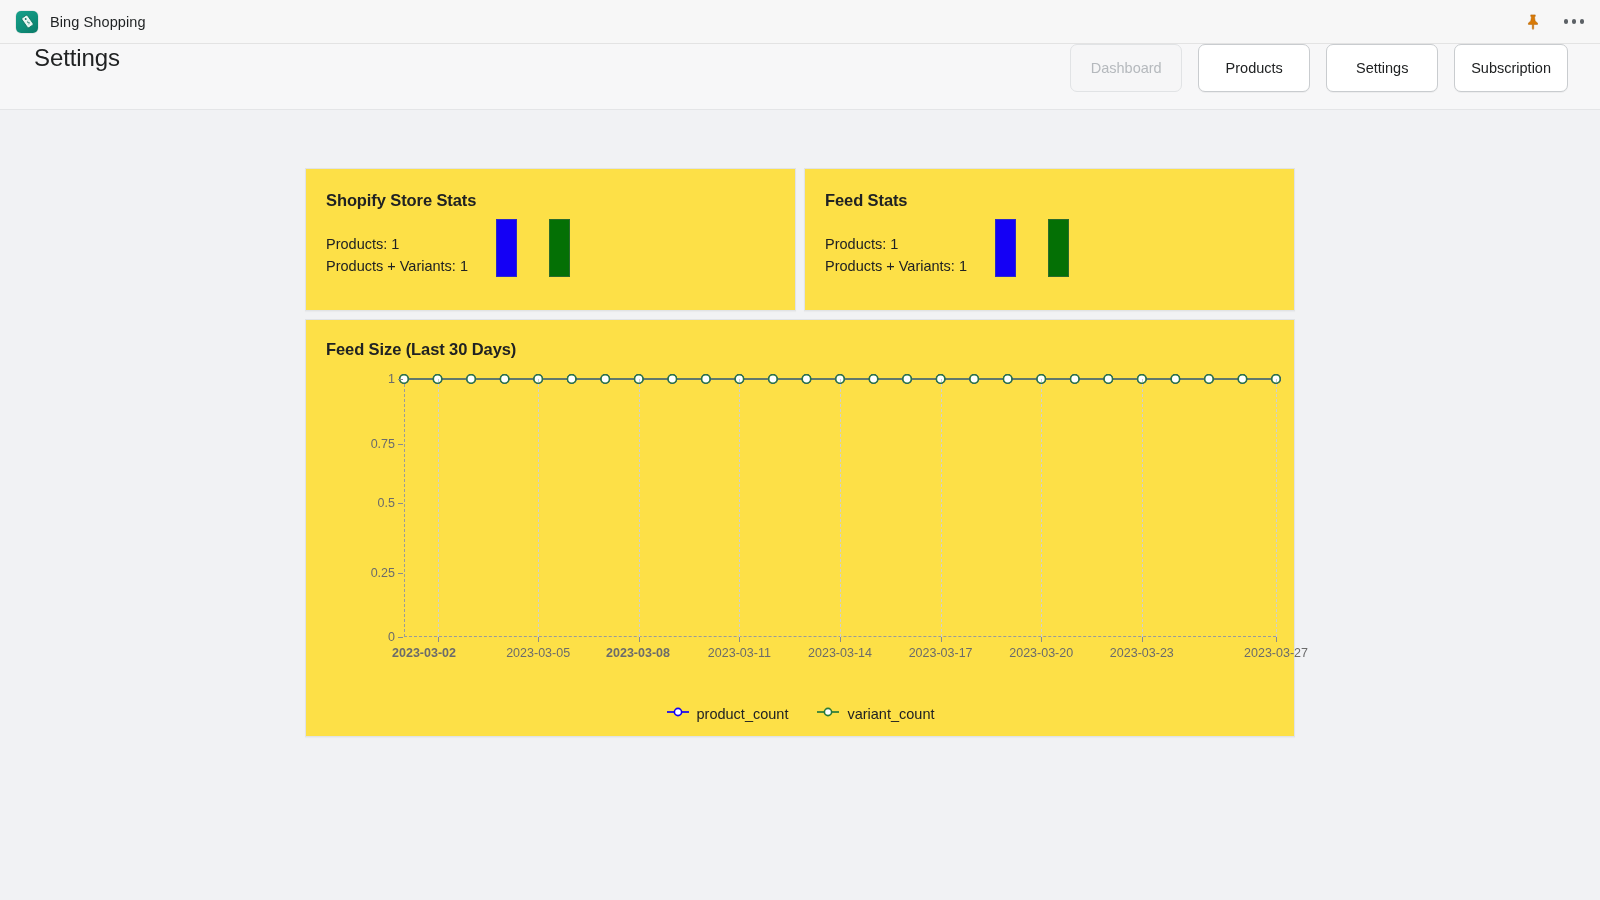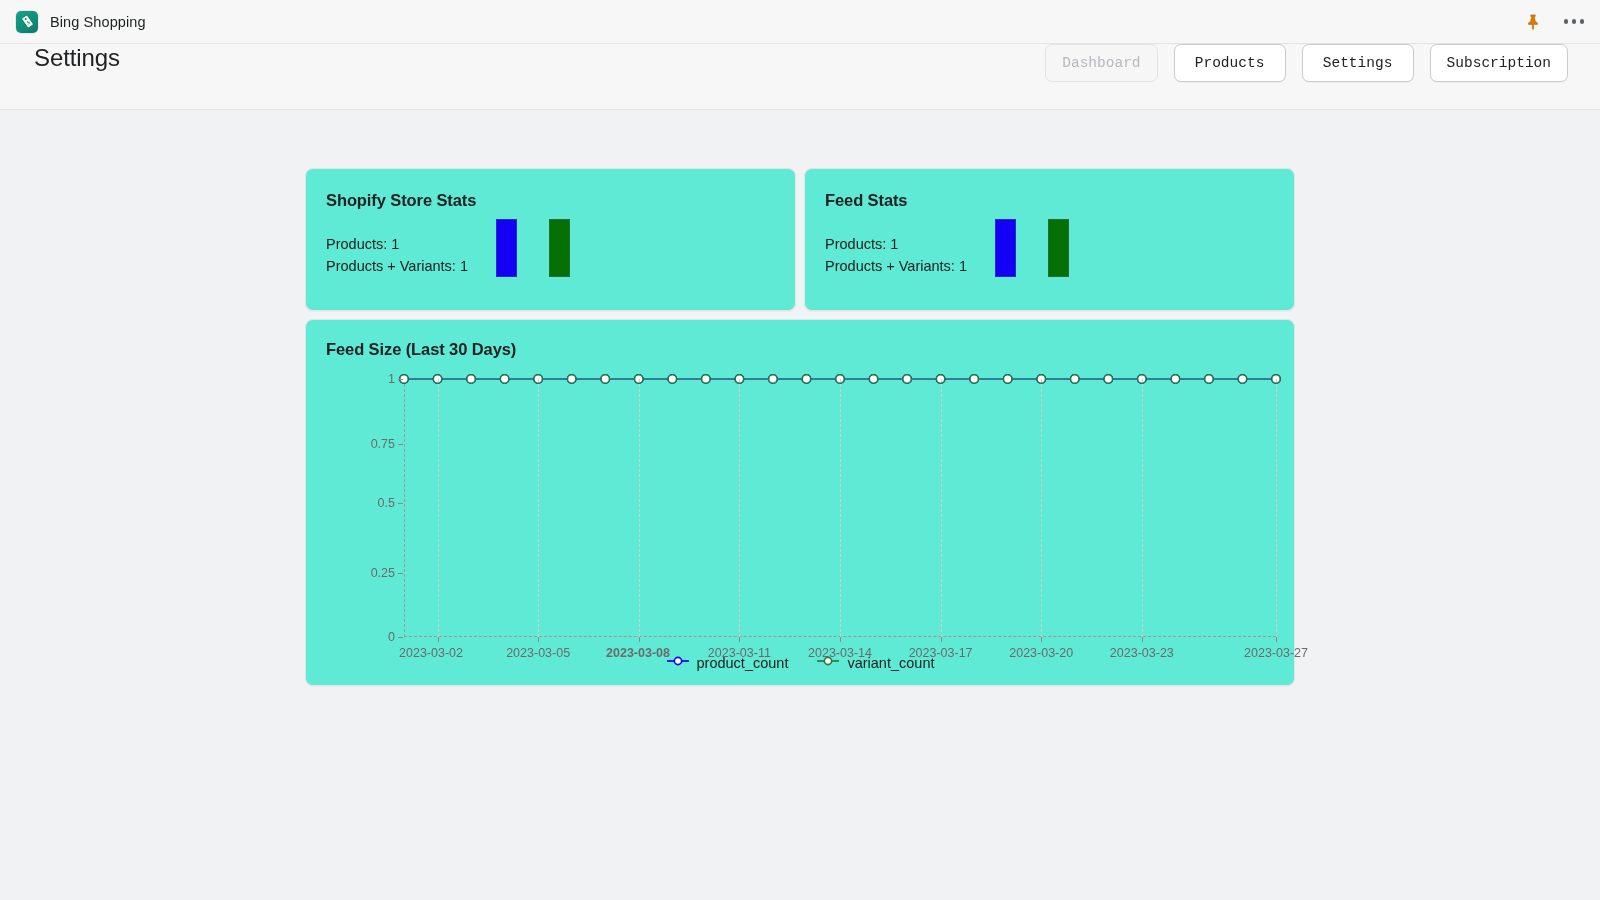--- a/index.html
+++ b/index.html
@@ -57,69 +57,69 @@
   }
   .page-title {
     font-size: 24px;
     font-weight: 400;
     color: #202223;
     letter-spacing: -0.1px;
   }
   .navgroup { margin-left: auto; display: flex; gap: 16px; }
   .navbtn {
     min-width: 112px;
-    height: 38px;
+    height: 48px;
     padding: 0 16px;
     border-radius: 7px;
     border: 1px solid #c9cccf;
     background: #ffffff;
     color: #202223;
     font-size: 14.5px;
-    font-family: Liberation Mono, monospace;
+    font-family: Liberation Sans, sans-serif;
     cursor: pointer;
     display: flex; align-items: center; justify-content: center;
     box-shadow: 0 1px 0 rgba(0,0,0,0.04);
   }
   .navbtn.disabled {
     background: #f6f6f7;
     border-color: #e1e3e5;
     color: #b5b9bd;
     cursor: default;
     box-shadow: none;
   }
 
   
   .content { padding: 58px 0 0 0; }
   .wrap { width: 990px; margin: 0 auto; }
 
   .statrow { display: flex; gap: 8px; }
   .card {
-    background: #5eead4;
+    background: #fde047;
     border: 1px solid #e1e3e5;
-    border-radius: 8px;
+    border-radius: 0;
     box-shadow: 0 1px 1px rgba(22,29,37,.03);
   }
   .card.stat { width: 495px; height: 143px; padding: 22px 20px 0 20px; position: relative; }
   .card-title {
     font-size: 16.5px; font-weight: 700; color: #202223;
     letter-spacing: -.1px;
   }
   .stat-body { display: flex; margin-top: 24px; }
   .stat-lines { font-size: 14.5px; color: #202223; line-height: 21.5px; }
   .minibars {
     display: flex; align-items: flex-end; gap: 32px;
     margin-left: 28px; margin-top: -22px;
   }
   .mbar { width: 21px; height: 58px; }
   .mbar.blue  { background: #1400f5; border: 1px solid #2b2bc7; }
   .mbar.green { background: #047005; border: 1px solid #2a6b2c; }
 
   
   .card.chart {
-    width: 990px; height: 367px;
+    width: 990px; height: 418px;
     margin-top: 8px; padding: 20px 20px 0 20px;
     position: relative;
   }
   .chart-area { position: relative; width: 950px; height: 300px; margin-top: 8px; }
   .plot {
     position: absolute;
     left: 78px; top: 12px;
     width: 872px; height: 258px;
   }
   .ytick {
@@ -292,21 +292,21 @@
                 <circle cx="838.4615384615385" cy="0" r="4.2" fill="#ffffff" stroke="#2a7a3a" stroke-width="1.5"></circle>
                 <circle cx="872" cy="0" r="4.2" fill="#ffffff" stroke="#2a7a3a" stroke-width="1.5"></circle>
               </g>
             </svg>
         <div class="ytick" style="top: 258px;">0</div>
             <div class="ytick" style="top: 193.5px;">0.25</div>
             <div class="ytick" style="top: 124px;">0.5</div>
             <div class="ytick" style="top: 64.5px;">0.75</div>
             <div class="ytick" style="top: 0px;">1</div>
             <div class="gridv" style="left: 33.5385px;"></div>
-            <div class="xtick" style="left: 27px;">2023-03-02</div>
+            <div class="xtick" style="left: 20px; font-weight: bold;">2023-03-02</div>
             <div class="gridv" style="left: 134.154px;"></div>
             <div class="xtick" style="left: 134.154px;">2023-03-05</div>
             <div class="gridv" style="left: 234.769px;"></div>
             <div class="xtick" style="left: 234px; font-weight: bold;">2023-03-08</div>
             <div class="gridv" style="left: 335.385px;"></div>
             <div class="xtick" style="left: 335.385px;">2023-03-11</div>
             <div class="gridv" style="left: 436px;"></div>
             <div class="xtick" style="left: 436px;">2023-03-14</div>
             <div class="gridv" style="left: 536.615px;"></div>
             <div class="xtick" style="left: 536.615px;">2023-03-17</div>

